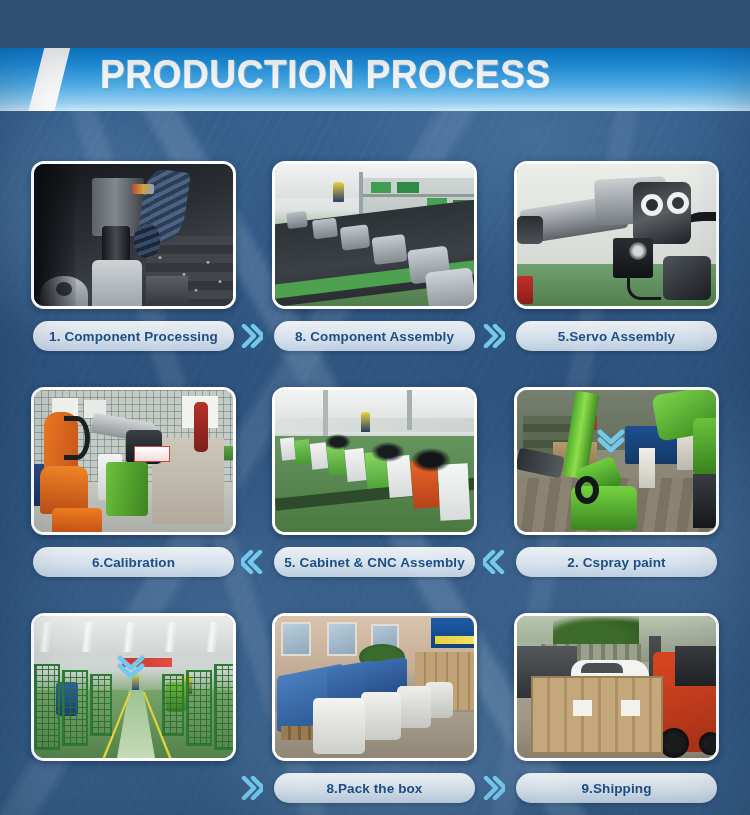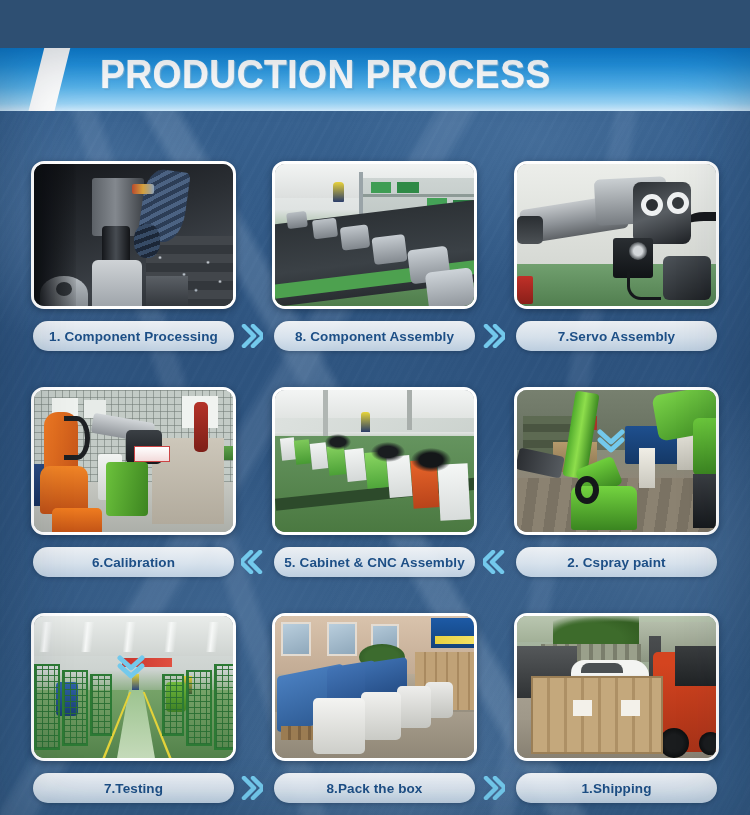--- a/index.html
+++ b/index.html
@@ -480,21 +480,21 @@
               <div class="head"></div>
               <div class="eye1"></div>
               <div class="eye2"></div>
             <div class="mod"></div>
               <div class="dial"></div>
               <div class="cord"></div>
               <div class="gripper"></div>
           </div>
         </div>
         <div class="label">
-          <span class="label-text">7.Servo Assembly</span>
+          <span class="label-text">5.Servo Assembly</span>
         </div>
       </div>
     </div>
 
     <div class="chev-down chev-down-right">
       <svg width="30" height="26" viewBox="0 0 30 26" aria-hidden="true">
         <path d="M4 3 L15 13 L26 3" fill="none" stroke="#73c9ec" stroke-width="5" stroke-linecap="round" stroke-linejoin="round"></path>
         <path d="M4 11 L15 21 L26 11" fill="none" stroke="#73c9ec" stroke-width="5" stroke-linecap="round" stroke-linejoin="round"></path>
       </svg>
     </div>
@@ -623,23 +623,20 @@
             <div class="rb1"></div>
               <div class="rb2"></div>
             <div class="cage cg1"></div>
               <div class="cage cg2"></div>
               <div class="cage cg3"></div>
             <div class="cage cg4"></div>
               <div class="cage cg5"></div>
               <div class="cage cg6"></div>
           </div>
         </div>
-        <div class="label">
-          <span class="label-text">7.Testing</span>
-        </div>
       </div>
 
       <div class="chev chev-ab">
         <svg width="22" height="24" viewBox="0 0 22 24" aria-hidden="true">
           <path d="M3 2 L13 12 L3 22" fill="none" stroke="currentColor" stroke-width="4.5" stroke-linecap="round" stroke-linejoin="round"></path>
           <path d="M12 2 L22 12 L12 22" fill="none" stroke="currentColor" stroke-width="4.5" stroke-linecap="round" stroke-linejoin="round"></path>
         </svg>
       </div>
 
       <div class="cell cell-b">
@@ -691,21 +688,21 @@
               <div class="fork"></div>
               <div class="cab"></div>
             <div class="wheel1"></div>
               <div class="wheel2"></div>
             <div class="crate"></div>
               <div class="lb1"></div>
               <div class="lb2"></div>
           </div>
         </div>
         <div class="label">
-          <span class="label-text">1.Shipping</span>
+          <span class="label-text">9.Shipping</span>
         </div>
       </div>
     </div>
 
   </div>
 
   <div class="vignette"></div>
 </div>
 
 </body></html>

